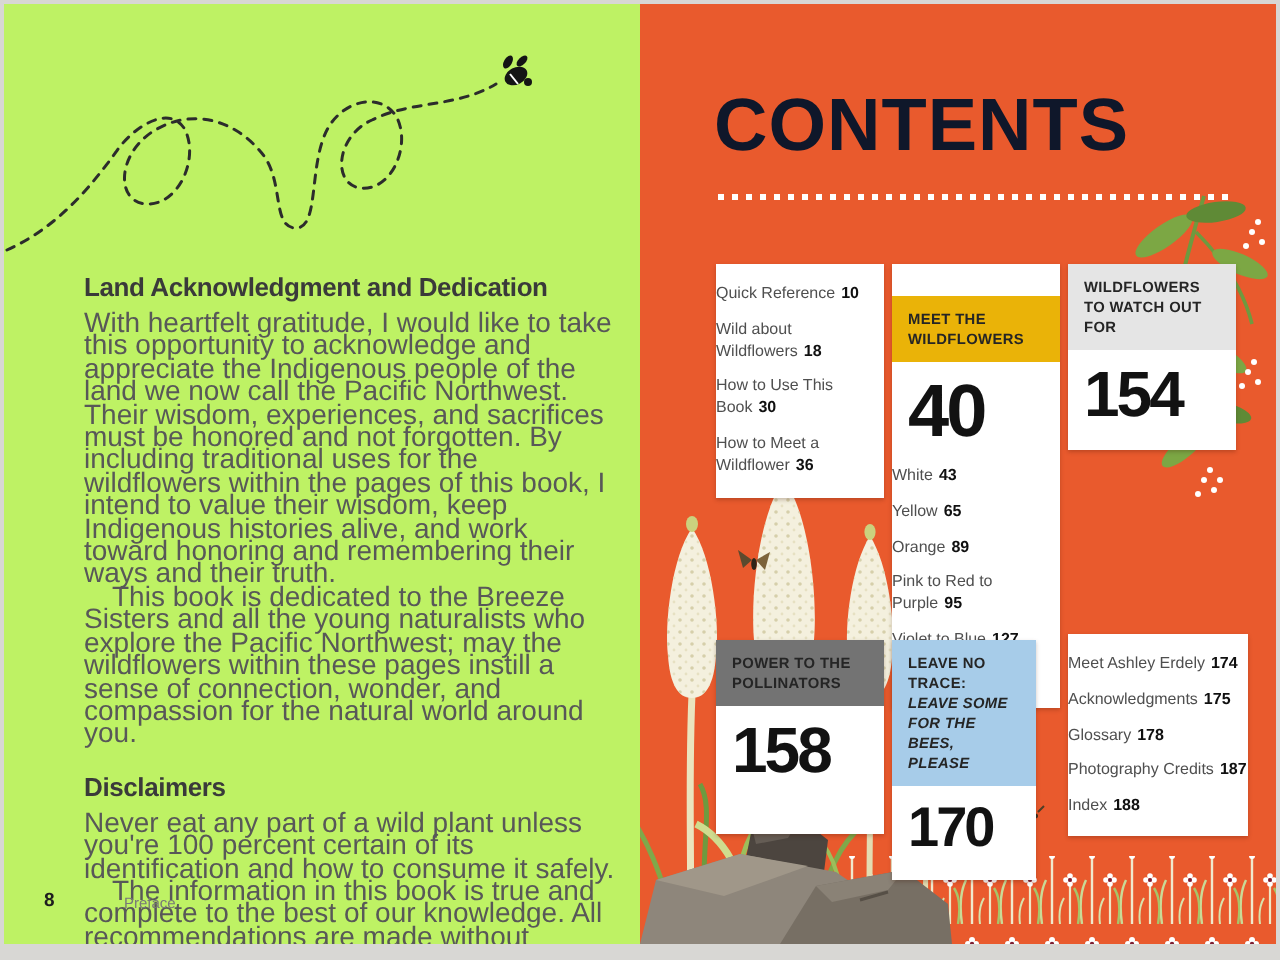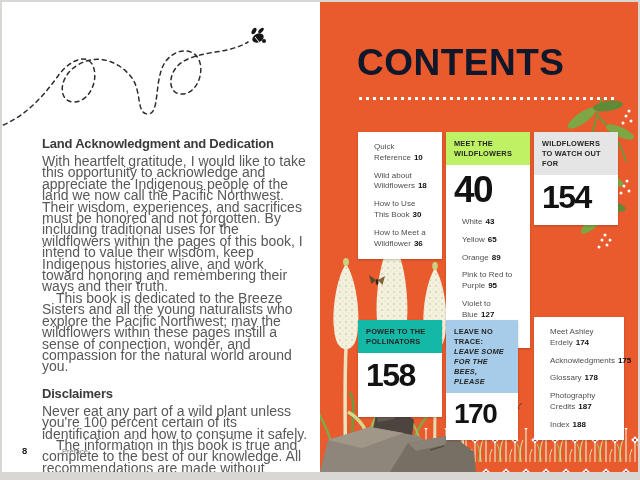--- a/index.html
+++ b/index.html
@@ -4,21 +4,21 @@
 <style>
   html,body{margin:0;padding:0;}
   body{
     width:640px;height:480px;overflow:hidden;
     background:#d8d7d4;
     font-family:"Liberation Sans", sans-serif;
     position:relative;
   }
   .spread{position:absolute;left:2px;top:2px;width:636px;height:470px;}
   
-  .page-left{position:absolute;left:0;top:0;width:318px;height:470px;background:#ffffff;overflow:hidden;}
+  .page-left{position:absolute;left:0;top:0;width:318px;height:470px;background:#bef264;overflow:hidden;}
   .bee-svg{position:absolute;left:0;top:0;width:318px;height:180px;}
   .lp-content{position:absolute;left:40px;top:134px;width:266px;}
   .lp-content h2{
     margin:0 0 5px 0;font-size:13px;font-weight:700;color:#3a3a3a;letter-spacing:-0.2px;
   }
   .lp-content h2.second{margin-top:13px;}
   .lp-content p{margin:0;font-size:14px;line-height:11.4px;color:#585858;}
   .lp-content p.indent{text-indent:14px;}
   .lp-footer-num{position:absolute;left:20px;top:443px;font-size:9.5px;font-weight:700;color:#1e1e1e;}
   .lp-footer-label{position:absolute;left:60px;top:445px;font-size:7.5px;color:#787878;}
@@ -36,32 +36,32 @@
   .box{position:absolute;background:#ffffff;box-shadow:0 1px 2px rgba(60,20,0,0.25);}
   .box .hdr{
     padding:7px 8px 6px 8px;font-size:7.4px;font-weight:700;line-height:10px;
     color:#252525;letter-spacing:0.2px;
   }
   .box .hdr .it{font-style:italic;display:block;}
   .bignum{
     font-weight:800;color:#121212;line-height:0.92;letter-spacing:-1.5px;
     padding:8px 8px 10px 8px;
   }
-  .entries{padding:0 16px;}
+  .entries{padding:0 0;}
   .entry{font-size:8px;line-height:10.8px;color:#4f4f4f;margin-bottom:7px;}
   .entry .pg{font-weight:700;color:#101010;margin-left:3px;}
   #box-front{left:38px;top:130px;width:84px;padding-top:10px;padding-bottom:3px;box-sizing:border-box;}
   #box-meet{left:126px;top:130px;width:84px;box-sizing:border-box;padding-bottom:3px;}
-  #box-meet .hdr{background:#bef264;}
+  #box-meet .hdr{background:#eab308;margin-top:16px;}
   #box-meet .bignum{font-size:37px;}
   #box-watch{left:214px;top:130px;width:84px;box-sizing:border-box;}
   #box-watch .hdr{background:#e5e5e5;}
   #box-watch .bignum{font-size:32px;padding-bottom:13px;}
   #box-pollinators{left:38px;top:318px;width:84px;box-sizing:border-box;}
-  #box-pollinators .hdr{background:#14b8a6;}
+  #box-pollinators .hdr{background:#737373;}
   #box-pollinators .bignum{font-size:32px;padding-bottom:27px;}
   #box-leave{left:126px;top:318px;width:72px;box-sizing:border-box;}
   #box-leave .hdr{background:#A7CCE9;}
   #box-leave .bignum{font-size:28px;padding-bottom:13px;}
   #box-back{left:214px;top:315px;width:90px;padding-top:10px;padding-bottom:2px;box-sizing:border-box;}
 </style>
 </head>
 <body>
 
 <div class="spread">

